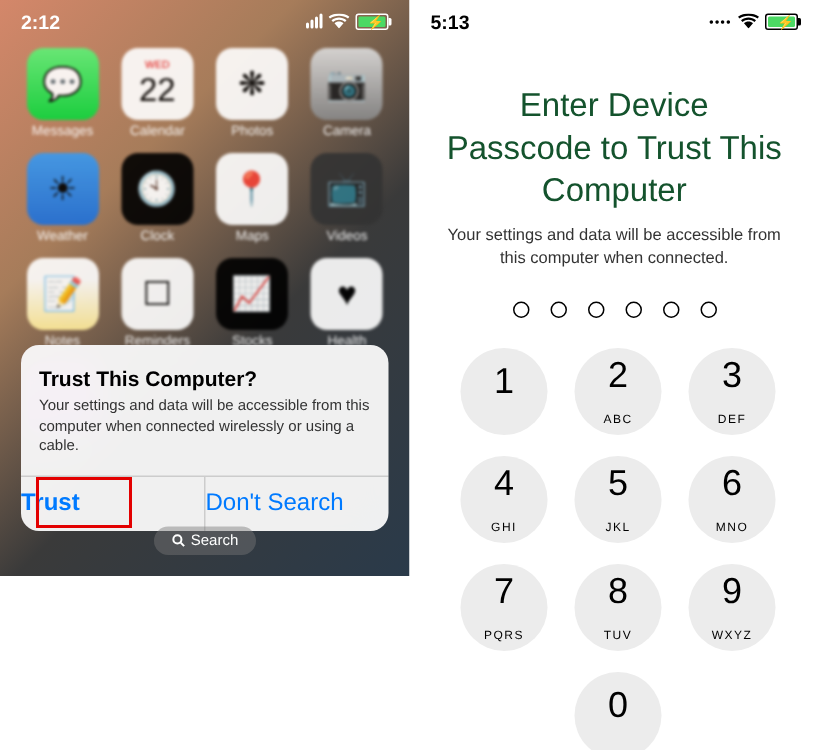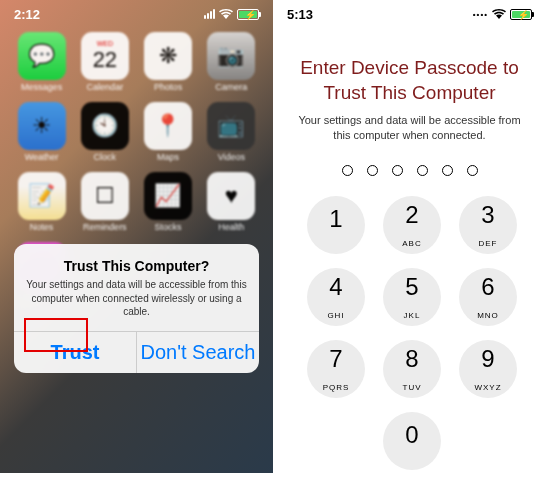--- a/index.html
+++ b/index.html
@@ -1,48 +1,48 @@
 <!DOCTYPE html>
 <html><head>
 <meta charset="utf-8">
 <style>
 *{margin:0;padding:0;box-sizing:border-box;font-family:-apple-system,Helvetica,Arial,sans-serif}
 body{background:#fff;width:546px;height:500px;overflow:hidden;display:flex}
-.screen{height:473px;position:relative}
+.screen{height:384px;position:relative}
 .left{width:273px;background:linear-gradient(135deg,#d4876a 0%,#a67c5a 30%,#3a3a3a 60%,#2a3a4a 100%)}
 .right{width:273px;background:#fff}
 .status-bar{height:24px;display:flex;align-items:center;justify-content:space-between;padding:4px 14px 0;font-size:13px;font-weight:600}
 .left .status-bar{color:#fff}
 .right .status-bar{color:#000}
 .status-right{display:flex;align-items:center;gap:4px}
 .signal{display:flex;gap:1px;align-items:flex-end}
 .signal span{width:2px;background:currentColor;border-radius:1px}
 .signal span:nth-child(1){height:4px}.signal span:nth-child(2){height:6px}.signal span:nth-child(3){height:8px}.signal span:nth-child(4){height:10px}
 .wifi{width:14px;height:10px}
 .battery{width:22px;height:11px;border:1px solid currentColor;border-radius:2px;position:relative;display:flex;align-items:center}
 .battery::after{content:'';position:absolute;right:-3px;width:2px;height:5px;background:currentColor;border-radius:0 1px 1px 0}
 .battery-fill{height:7px;width:18px;margin-left:1px;border-radius:1px}
 .left .battery-fill{background:#4cd964}
 .right .battery-fill{background:#4cd964}
 .bolt{position:absolute;left:7px;top:0px;font-size:9px;color:#fff}
 .app-grid{padding:8px 14px;display:grid;grid-template-columns:repeat(4,1fr);gap:10px 8px;filter:blur(1px);opacity:0.9}
 .app{display:flex;flex-direction:column;align-items:center;gap:2px}
 .app-icon{width:48px;height:48px;border-radius:11px;display:flex;align-items:center;justify-content:center;font-size:22px}
 .app-label{font-size:9px;color:#fff;text-align:center}
-.dialog{position:absolute;left:14px;right:14px;top:244px;background:rgba(248,248,248,0.96);border-radius:12px;text-align:center;backdrop-filter:blur(10px)}
+.dialog{position:absolute;left:14px;right:14px;top:230px;background:rgba(248,248,248,0.96);border-radius:12px;text-align:left;backdrop-filter:blur(10px)}
 .dialog-body{padding:14px 12px 12px}
 .dialog-title{font-size:14px;font-weight:600;color:#000;margin-bottom:4px}
 .dialog-msg{font-size:10px;color:#333;line-height:1.35}
 .dialog-btns{display:flex;border-top:1px solid rgba(0,0,0,0.15)}
-.dialog-btn{flex:1;padding:9px 0;font-size:20px;color:#007aff;cursor:pointer}
+.dialog-btn{flex:1;padding:9px 0;font-size:16px;color:#007aff;cursor:pointer}
 .dialog-btn:first-child{border-right:1px solid rgba(0,0,0,0.15);font-weight:600}
 .highlight{position:absolute;border:2px solid #e30000;width:64px;height:34px;left:24px;top:318px;pointer-events:none}
 .search-pill{position:absolute;bottom:14px;left:50%;transform:translateX(-50%);background:rgba(120,120,120,0.45);color:#fff;font-size:10px;padding:4px 12px;border-radius:12px;display:flex;align-items:center;gap:4px}
 .passcode-header{text-align:center;padding:32px 24px 8px}
-.passcode-title{font-size:19px;font-weight:500;color:#7f1d1d;line-height:1.3;margin-bottom:8px}
+.passcode-title{font-size:22px;font-weight:500;color:#14532d;line-height:1.3;margin-bottom:8px}
 .passcode-sub{font-size:11px;color:#333;line-height:1.35}
 .dots{display:flex;justify-content:center;gap:14px;padding:14px 0 12px}
 .dot{width:11px;height:11px;border:1px solid #000;border-radius:50%}
 .keypad{display:grid;grid-template-columns:repeat(3,1fr);gap:14px 18px;padding:8px 34px;justify-items:center}
 .key{width:58px;height:58px;border-radius:50%;background:#ececec;display:flex;flex-direction:column;align-items:center;justify-content:center;cursor:pointer}
 .key-num{font-size:24px;font-weight:400;color:#000;line-height:1}
 .key-let{font-size:8px;color:#000;letter-spacing:1px;margin-top:12px}
 .key-0{grid-column:2}
 .ic-msg{background:linear-gradient(#5ff177,#0bd63b)}
 .ic-cal{background:#fff;flex-direction:column;font-size:8px}
@@ -143,20 +143,27 @@
     <div class="dialog-body">
       <div class="dialog-title">Trust This Computer?</div>
       <div class="dialog-msg">Your settings and data will be accessible from this computer when connected wirelessly or using a cable.</div>
     </div>
     <div class="dialog-btns">
       <div class="dialog-btn">Trust</div>
       <div class="dialog-btn">Don't Search</div>
     </div>
   </div>
   <div class="highlight"></div>
+  <div class="search-pill">
+    <svg width="9" height="9" viewBox="0 0 10 10" fill="none" stroke="#fff" stroke-width="1.5">
+        <circle cx="4" cy="4" r="3"></circle>
+        <line x1="6.5" y1="6.5" x2="9" y2="9"></line>
+      </svg>
+    <span>Search</span>
+  </div>
 </div>
 
 <div class="screen right">
   <div class="status-bar">
     <span>5:13</span>
     <div class="status-right">
       <span style="font-size:8px;letter-spacing:1px">••••</span>
       <svg class="wifi" viewBox="0 0 14 10" fill="currentColor">
           <path d="M7 10L4 6.5C5.5 5 8.5 5 10 6.5L7 10zM2 4.5C5 2 9 2 12 4.5L11 5.7C8.5 3.7 5.5 3.7 3 5.7L2 4.5zM0 2.2C4 -0.7 10 -0.7 14 2.2L13 3.4C9.5 0.9 4.5 0.9 1 3.4L0 2.2z"></path>
         </svg>

